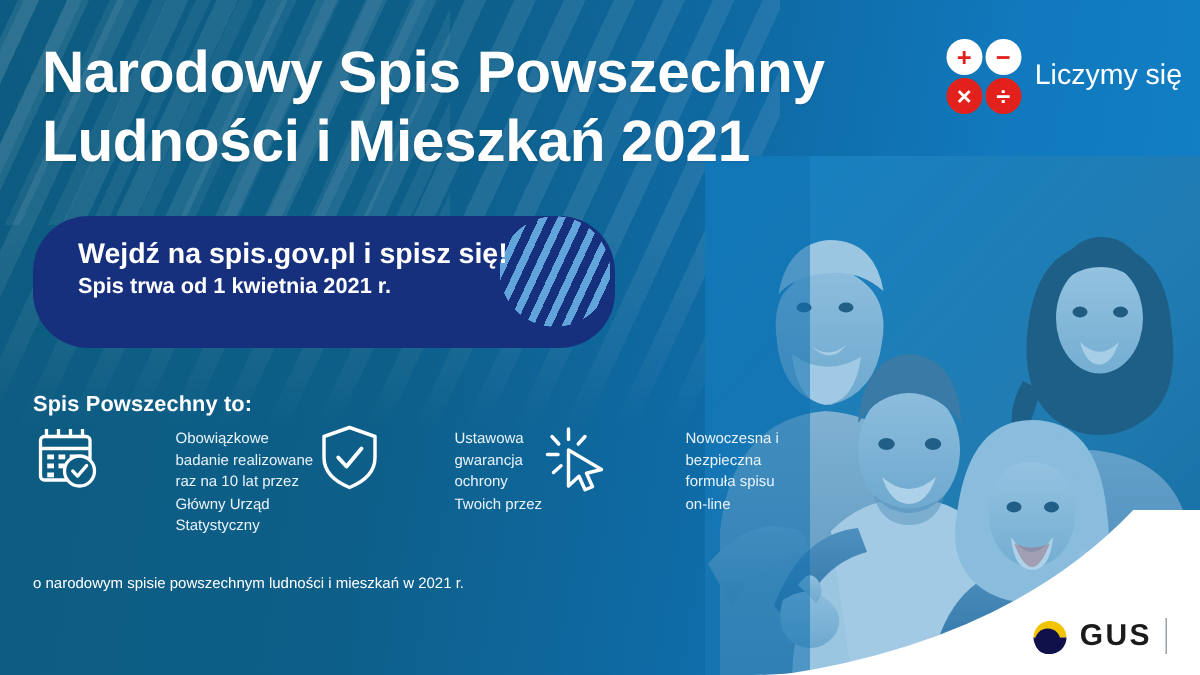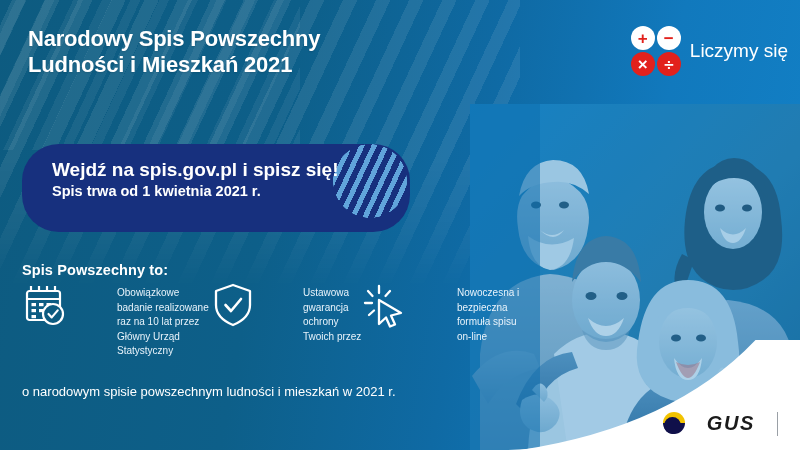--- a/index.html
+++ b/index.html
@@ -42,21 +42,21 @@
 
   
   .corner{
     position:absolute;right:0;bottom:0;width:300px;height:110px;
     pointer-events:none;
   }
 
   
   .headline{
     position:absolute;left:28px;top:26px;width:540px;
-    color:#ffffff;font-weight:bold;font-size:22px;line-height:1.17;
+    color:#ffffff;font-weight:bold;font-size:39px;line-height:1.17;
     letter-spacing:-.2px;text-shadow:0 1px 2px rgba(0,0,0,.12);
   }
   .headline span{display:block;}
 
   
   .badge{position:absolute;right:12px;top:26px;display:flex;align-items:center;gap:9px;}
   .ops{display:grid;grid-template-columns:repeat(2,24px);grid-template-rows:repeat(2,24px);gap:2px;}
   .op{width:24px;height:24px;border-radius:50%;display:flex;align-items:center;justify-content:center;
       font-size:17px;font-weight:bold;line-height:1;}
   .op.light{background:#ffffff;color:#e2211c;}
@@ -91,24 +91,24 @@
   .feature{display:flex;align-items:flex-start;gap:41px;}
   .f1{width:190px;}
   .f2{width:150px;}
   .f3{width:160px;}
   .ficon{flex:0 0 auto;margin-right:8px;}
   .ftext{color:#e8f3fb;font-size:10px;line-height:1.45;padding-top:4px;}
 
   
   .note{position:absolute;left:22px;top:382px;width:500px;}
   .note-b{color:#ffffff;font-size:12.5px;font-weight:bold;line-height:1.55;}
-  .note-n{color:#ffffff;font-size:13px;font-weight:normal;line-height:1.55;}
-
-  
-  .gus{position:absolute;right:22px;bottom:14px;display:flex;align-items:flex-start;gap:22px;font-style:italic;}
+  .note-n{color:#ffffff;font-size:10px;font-weight:normal;line-height:1.55;}
+
+  
+  .gus{position:absolute;right:22px;bottom:14px;display:flex;align-items:flex-end;gap:9px;}
   .gusmark{position:relative;width:22px;height:22px;}
   .gusmark .top{position:absolute;left:0;top:0;width:22px;height:11px;
       background:#f2c300;border-radius:11px 11px 0 0;}
   .gusmark .bot{position:absolute;left:0;top:11px;width:22px;height:11px;
       background:#10104a;border-radius:0 0 11px 11px;}
   .gusmark .disc{position:absolute;left:1px;top:5px;width:17px;height:17px;
       background:#10104a;border-radius:50%;}
   .gustext{color:#1b1b1b;font-size:20px;font-weight:bold;letter-spacing:1.6px;}
   .gusdiv{width:1px;height:24px;background:#9aa0a6;}
   .nsptext{color:#1b1b1b;font-size:18px;font-weight:normal;letter-spacing:.3px;}

